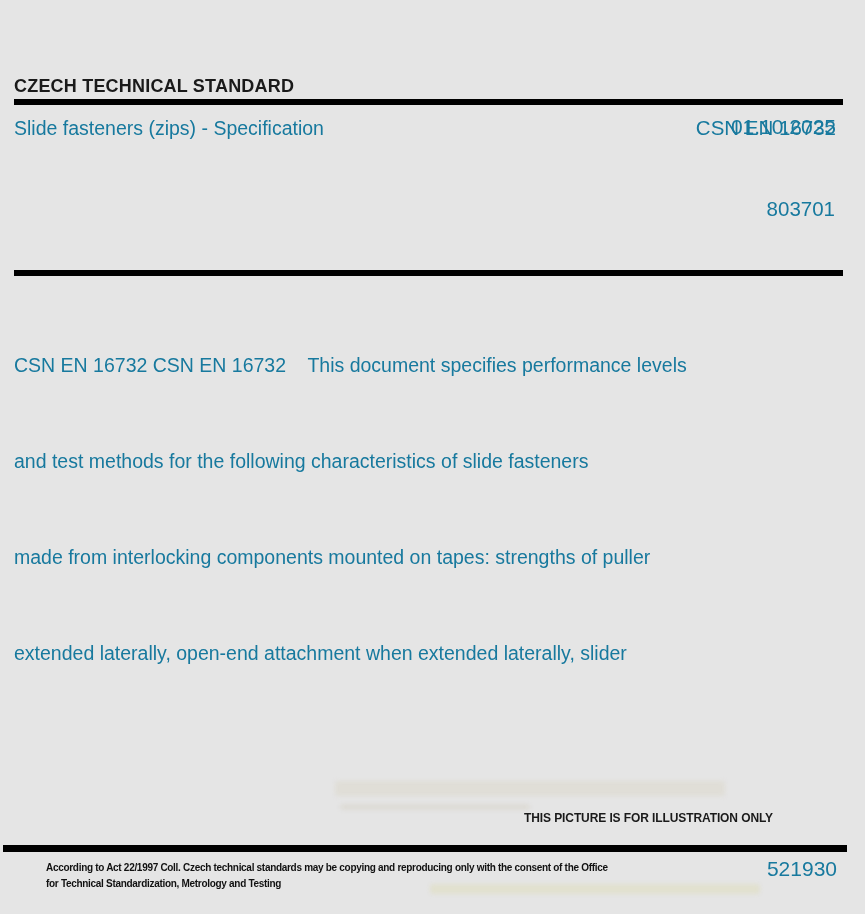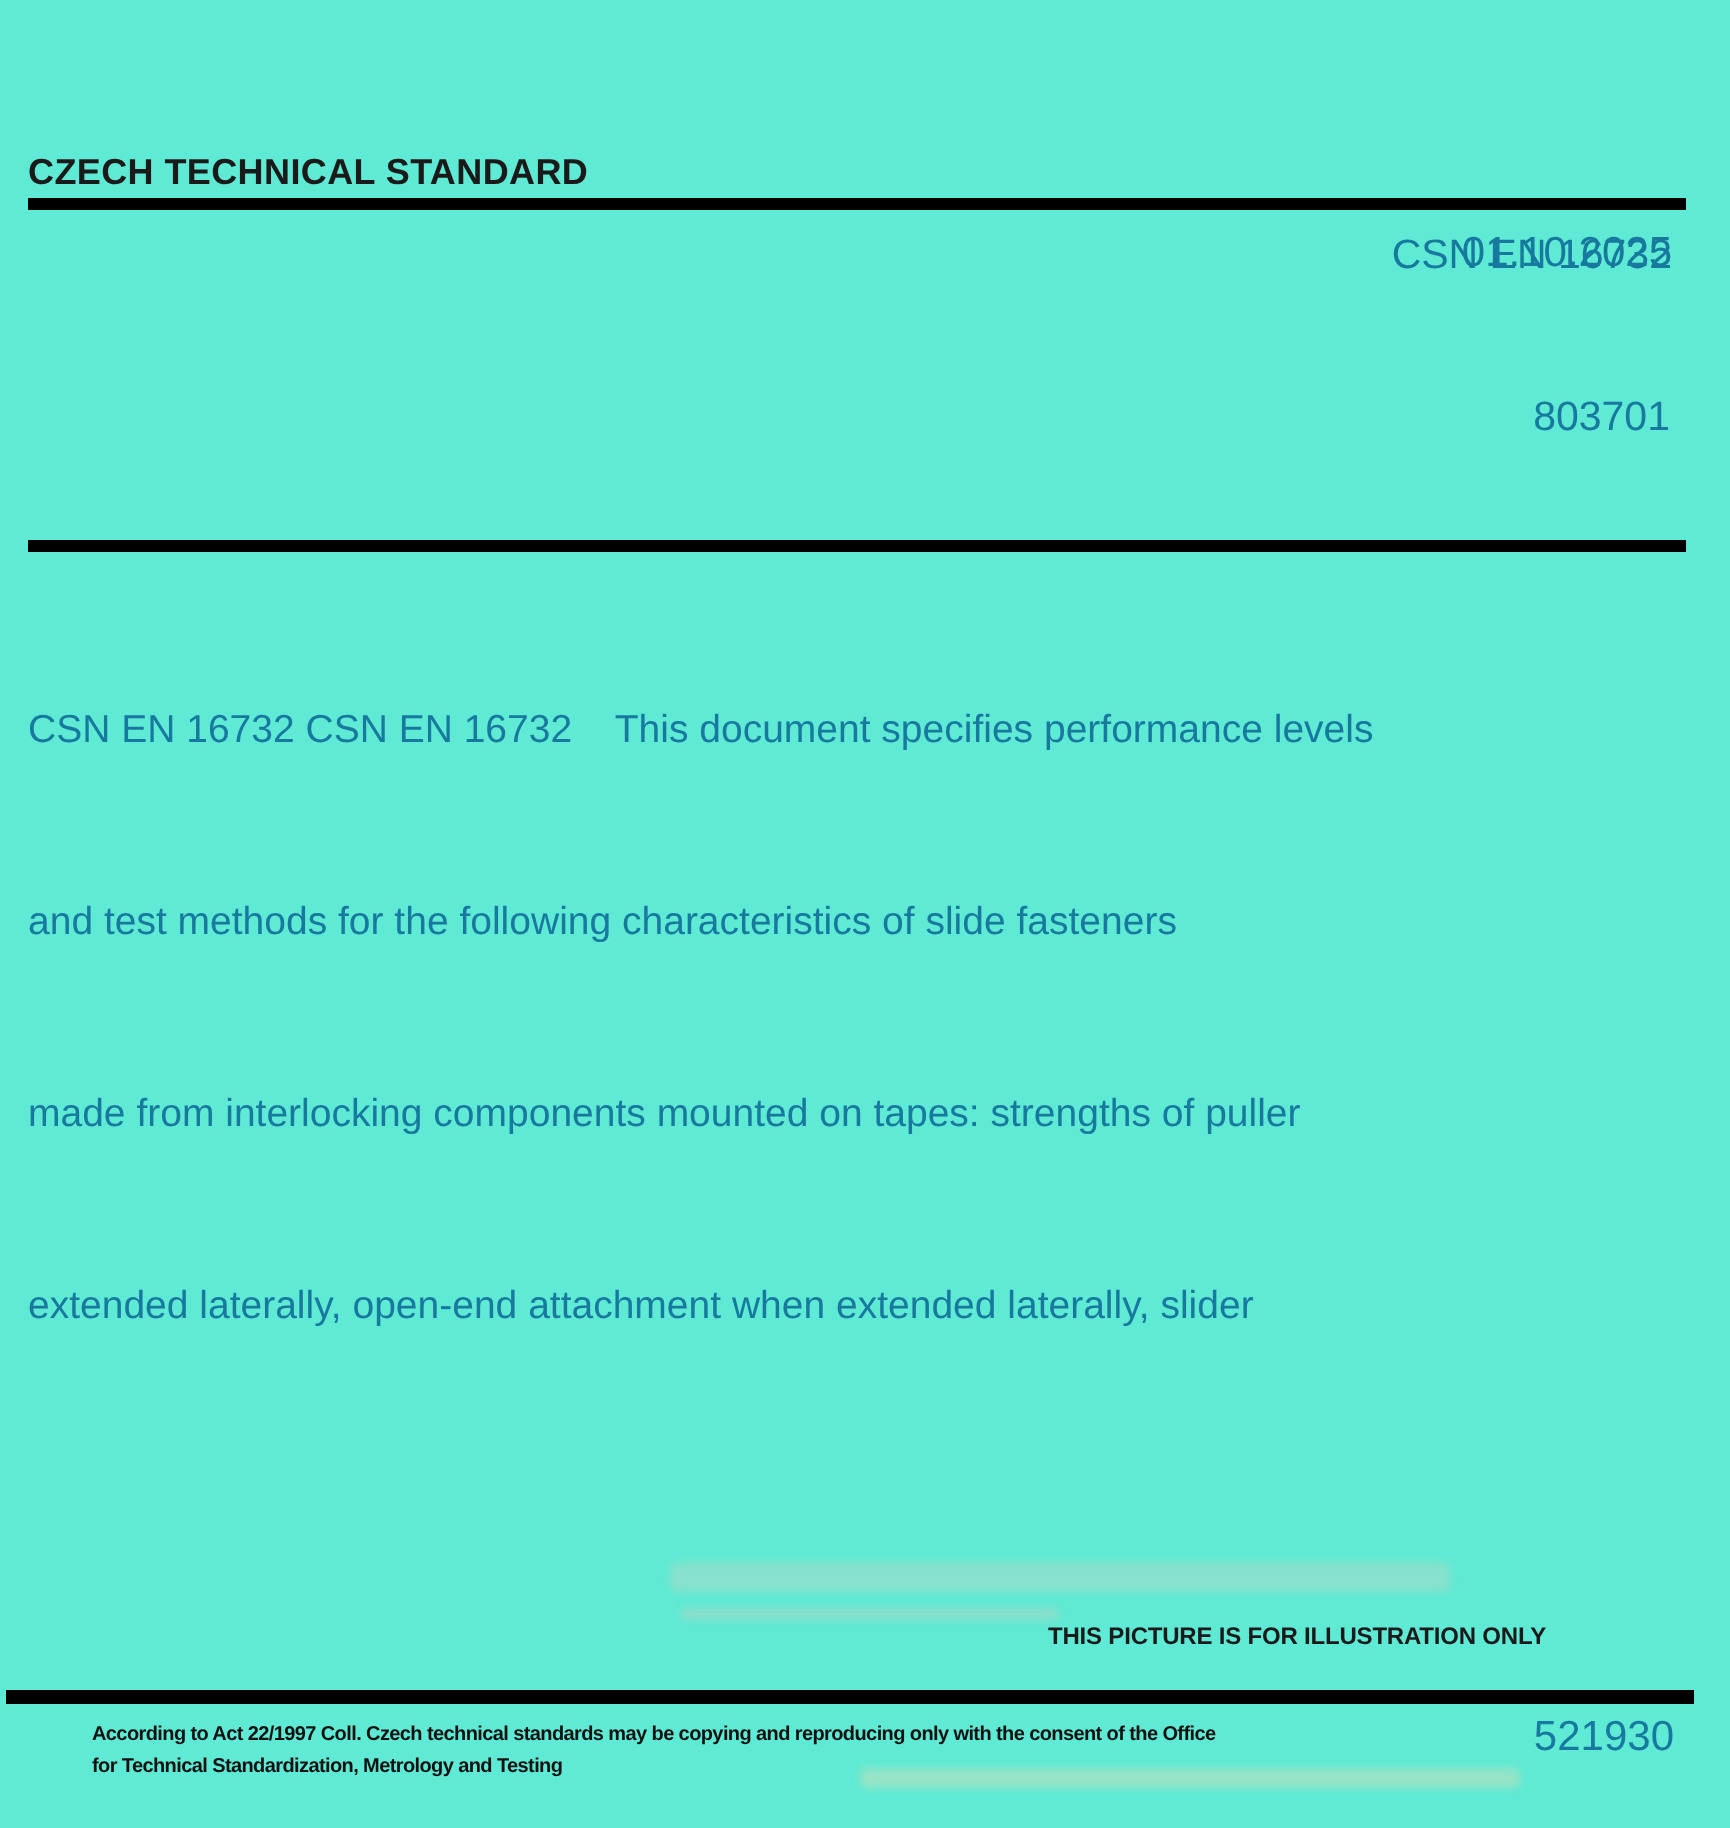--- a/index.html
+++ b/index.html
@@ -1,21 +1,21 @@
 <!DOCTYPE html>
 <html><head>
 <meta charset="utf-8">
 <style>
   html, body { margin: 0; padding: 0; }
   body { background: #ffffff; }
   .page {
     position: relative;
     width: 865px;
     height: 914px;
-    background: #5eead4;
+    background: #e5e5e5;
     font-family: "Liberation Sans", sans-serif;
     overflow: hidden;
   }
   .rule {
     position: absolute;
     background: #000000;
   }
   .teal { color: #17799e; }
 
   .standard-label {
@@ -118,20 +118,21 @@
 <body>
 
 <div class="page">
 
   <div class="standard-label">CZECH TECHNICAL STANDARD</div>
 
   <div class="header-date teal">01.10.2025</div>
 
   <div class="rule rule-top"></div>
 
+  <div class="doc-title teal">Slide fasteners (zips) - Specification</div>
 
   <div class="std-code teal">CSN EN 16732</div>
 
   <div class="class-number teal">803701</div>
 
   <div class="rule rule-mid"></div>
 
   <div class="abstract teal">
     <div class="line">CSN EN 16732 CSN EN 16732    This document specifies performance levels</div>
     <div class="line">and test methods for the following characteristics of slide fasteners</div>

